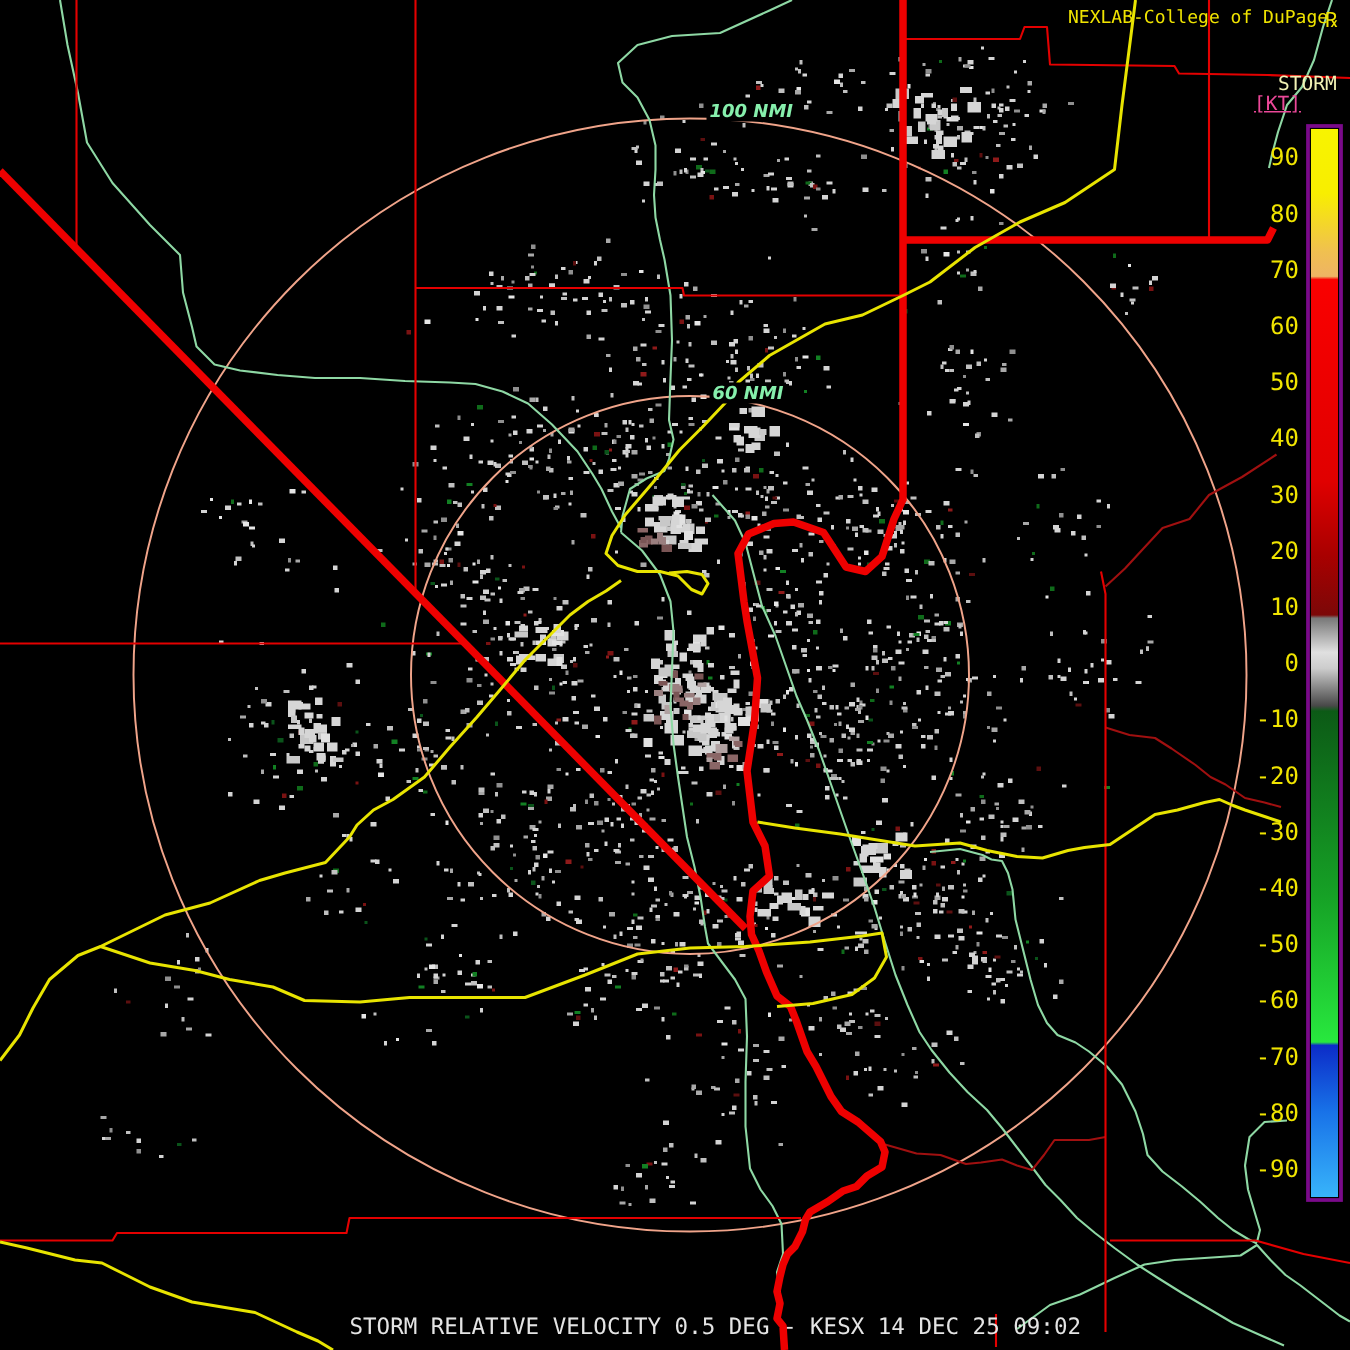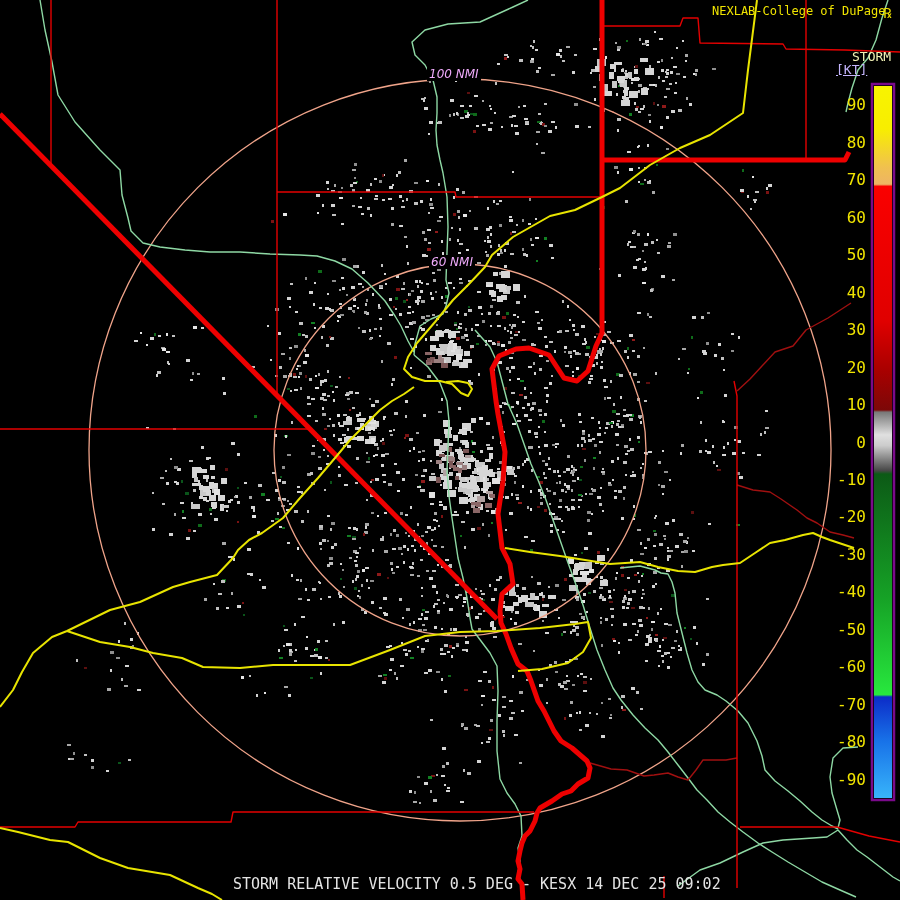--- a/index.html
+++ b/index.html
@@ -3,24 +3,24 @@
 <meta charset="utf-8">
 <style>
   html,body{margin:0;padding:0;background:#000;}
   .stage{position:relative;width:900px;height:900px;background:#000;overflow:hidden;
          font-family:"DejaVu Sans Mono",monospace;}
   .stage svg{position:absolute;left:0;top:0;}
   .txt{position:absolute;white-space:pre;}
   .title{color:#f0e400;font-size:12px;letter-spacing:0;}
   .logo{color:#f0e400;font-size:14px;}
   .nexr{color:#f2f2b4;font-size:13px;}
-  .kt{color:#c4b5fd;font-size:13px;text-decoration:underline;}
+  .kt{color:#ec4899;font-size:13px;text-decoration:underline;}
   .statusbar{color:#e4e4e4;font-size:15px;}
-  .ringlbl{position:absolute;color:#f0abfc;background:#000;padding:0 2px;
-           font-family:"DejaVu Sans",sans-serif;font-size:12px;font-style:italic;font-weight:normal;}
+  .ringlbl{position:absolute;color:#86efac;background:#000;padding:0 2px;
+           font-family:"DejaVu Sans",sans-serif;font-size:12px;font-style:italic;font-weight:bold;margin-left:44px;}
 </style>
 </head>
 <body>
 
 <div class="stage">
   <svg id="map-svg" width="900" height="900" viewBox="0 0 900 900">
     <defs id="svg-defs">
         <linearGradient id="cbgrad" x1="0" y1="0" x2="0" y2="1">
           <stop offset="0" stop-color="#f8f400"></stop>
           <stop offset="0.06" stop-color="#f8ee00"></stop>

